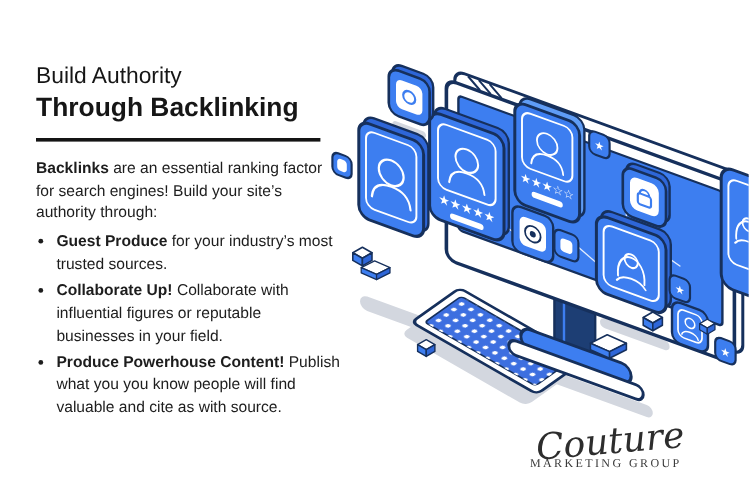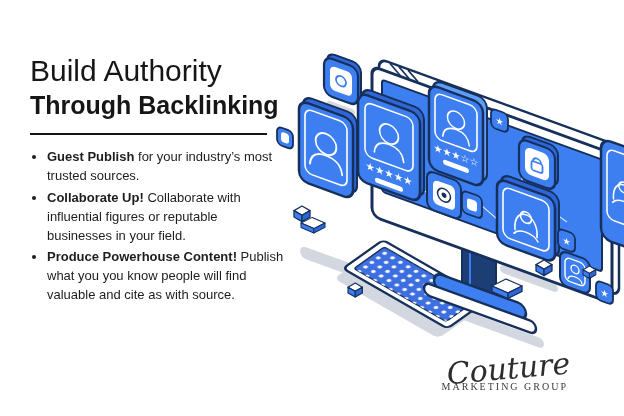--- a/index.html
+++ b/index.html
@@ -1,21 +1,21 @@
 <!DOCTYPE html>
 <html><head>
 <meta charset="utf-8">
 <style>
   html,body{margin:0;padding:0;background:#fff;}
   .canvas{position:relative;width:624px;height:416px;background:#ffffff;overflow:hidden;
           font-family:"Liberation Sans",sans-serif;}
   .illustration{position:absolute;left:0;top:0;width:624px;height:416px;}
   .text-col{position:absolute;left:30px;top:52px;width:256px;z-index:2;color:#1b1b1b;}
-  .title-line1{font-size:30px;font-weight:400;line-height:1.25;color:#161616;}
-  .title-line2{font-size:25px;font-weight:700;line-height:1.25;color:#161616;}
+  .title-line1{font-size:19px;font-weight:400;line-height:1.25;color:#161616;}
+  .title-line2{font-size:22px;font-weight:700;line-height:1.25;color:#161616;}
   .divider{width:237px;height:2.5px;background:#141414;margin:12px 0 13px 0;}
   .intro{font-size:13px;line-height:1.45;margin:0 0 5px 0;color:#1d1d1d;}
   .intro b, .bullet b{font-weight:700;}
   ul.bullets{margin:3px 0 0 0;padding-left:17px;}
   ul.bullets li{font-size:13px;line-height:1.45;margin-bottom:3px;color:#1d1d1d;}
   .logo{position:absolute;right:54px;bottom:24px;z-index:2;text-align:right;}
   .logo-script{font-family:"DejaVu Serif",serif;font-style:italic;font-size:30px;color:#2d2d2d;
                transform:rotate(-5deg);line-height:1;}
   .logo-sub{font-family:"Liberation Serif",serif;font-size:10px;letter-spacing:2px;color:#3a3a3a;
             margin-top:-3px;padding-right:2px;}
@@ -203,22 +203,23 @@
       <use href="#bar-brick" transform="translate(492,281)"></use>
       <use href="#brick" transform="translate(536,260)"></use>
       <use href="#brick" transform="translate(583,266) scale(0.8)"></use>
     </g>
   </svg>
 
   <div class="text-col">
     <div class="title-line1">Build Authority</div>
     <div class="title-line2">Through Backlinking</div>
     <div class="divider"></div>
+    <p class="intro"><b>Backlinks</b><span> are an essential ranking factor for search engines! Build your site’s authority through:</span></p>
     <ul class="bullets">
-      <li class="bullet"><b>Guest Publish</b><span> for your industry’s most trusted sources.</span></li>
+      <li class="bullet"><b>Guest Produce</b><span> for your industry’s most trusted sources.</span></li>
       <li class="bullet"><b>Collaborate Up!</b><span> Collaborate with influential figures or reputable businesses in your field.</span></li>
       <li class="bullet"><b>Produce Powerhouse Content!</b><span> Publish what you you know people will find valuable and cite as with source.</span></li>
     </ul>
   </div>
 
   <div class="logo">
     <div class="logo-script">Couture</div>
     <div class="logo-sub">MARKETING GROUP</div>
   </div>
 

